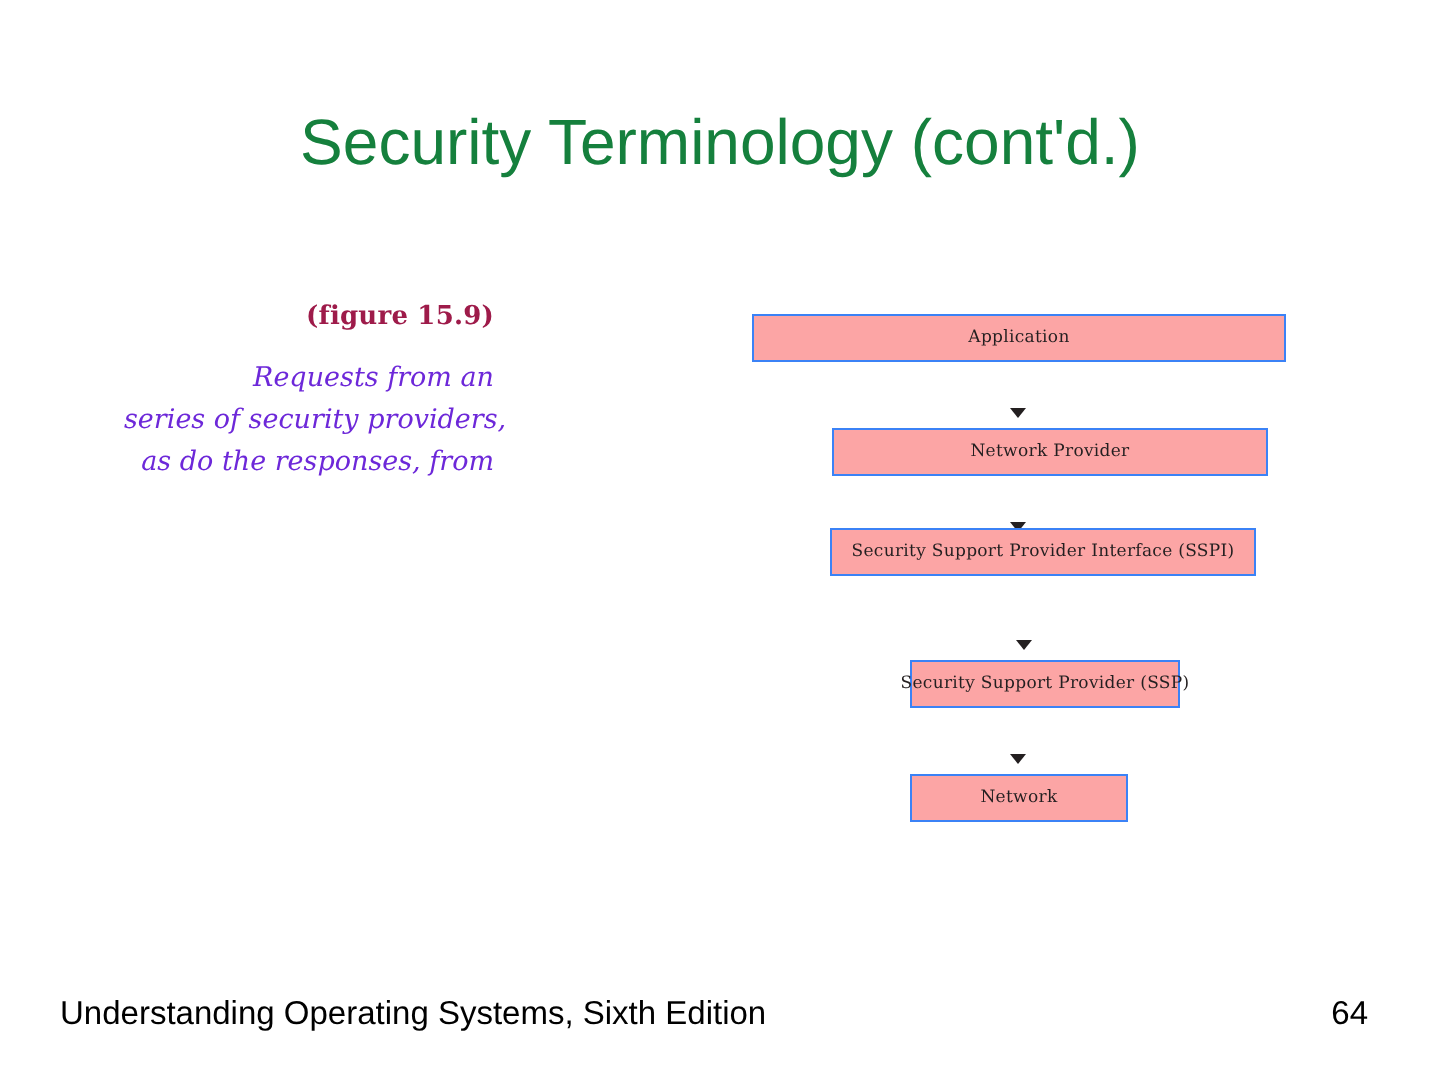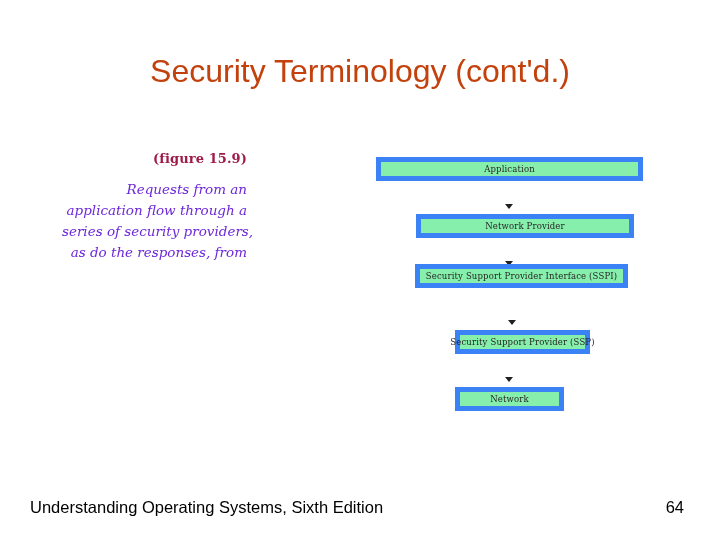--- a/index.html
+++ b/index.html
@@ -20,21 +20,21 @@
   .slide-title {
     position: absolute;
     left: 0;
     top: 52px;
     width: 720px;
     text-align: center;
     font-family: "Liberation Sans", sans-serif;
     font-size: 32px;
     font-weight: normal;
     line-height: 38px;
-    color: #c2410c;
+    color: #15803d;
     letter-spacing: 0px;
     white-space: nowrap;
   }
 
   
   .caption-block {
     position: absolute;
     left: 62px;
     top: 150px;
     width: 185px;
@@ -66,22 +66,22 @@
   .flow-diagram {
     position: absolute;
     left: 360px;
     top: 150px;
     width: 300px;
     height: 275px;
   }
   .flow-node {
     position: absolute;
     box-sizing: border-box;
-    border: 5px solid #3b82f6;
-    background: #86efac;
+    border: 1px solid #3b82f6;
+    background: #fca5a5;
     display: flex;
     align-items: center;
     justify-content: center;
     height: 24px;
   }
   .flow-node-label {
     font-family: "DejaVu Serif", "Liberation Serif", serif;
     font-size: 8.5px;
     line-height: 10px;
     color: #231f20;
@@ -132,21 +132,20 @@
 </style>
 </head>
 <body>
 
 <div class="slide-title">Security Terminology (cont'd.)</div>
 
 <div class="caption-block">
   <div class="figure-label">(figure 15.9)</div>
   <div class="caption-body">
     <span class="cap-line">Requests from an</span>
-    <span class="cap-line">application flow through a</span>
     <span class="cap-line">series of security providers,</span>
     <span class="cap-line">as do the responses, from</span>
   </div>
 </div>
 
 <div class="flow-diagram">
 
   <div class="flow-node node-0">
     <span class="flow-node-label">Application</span>
   </div>

